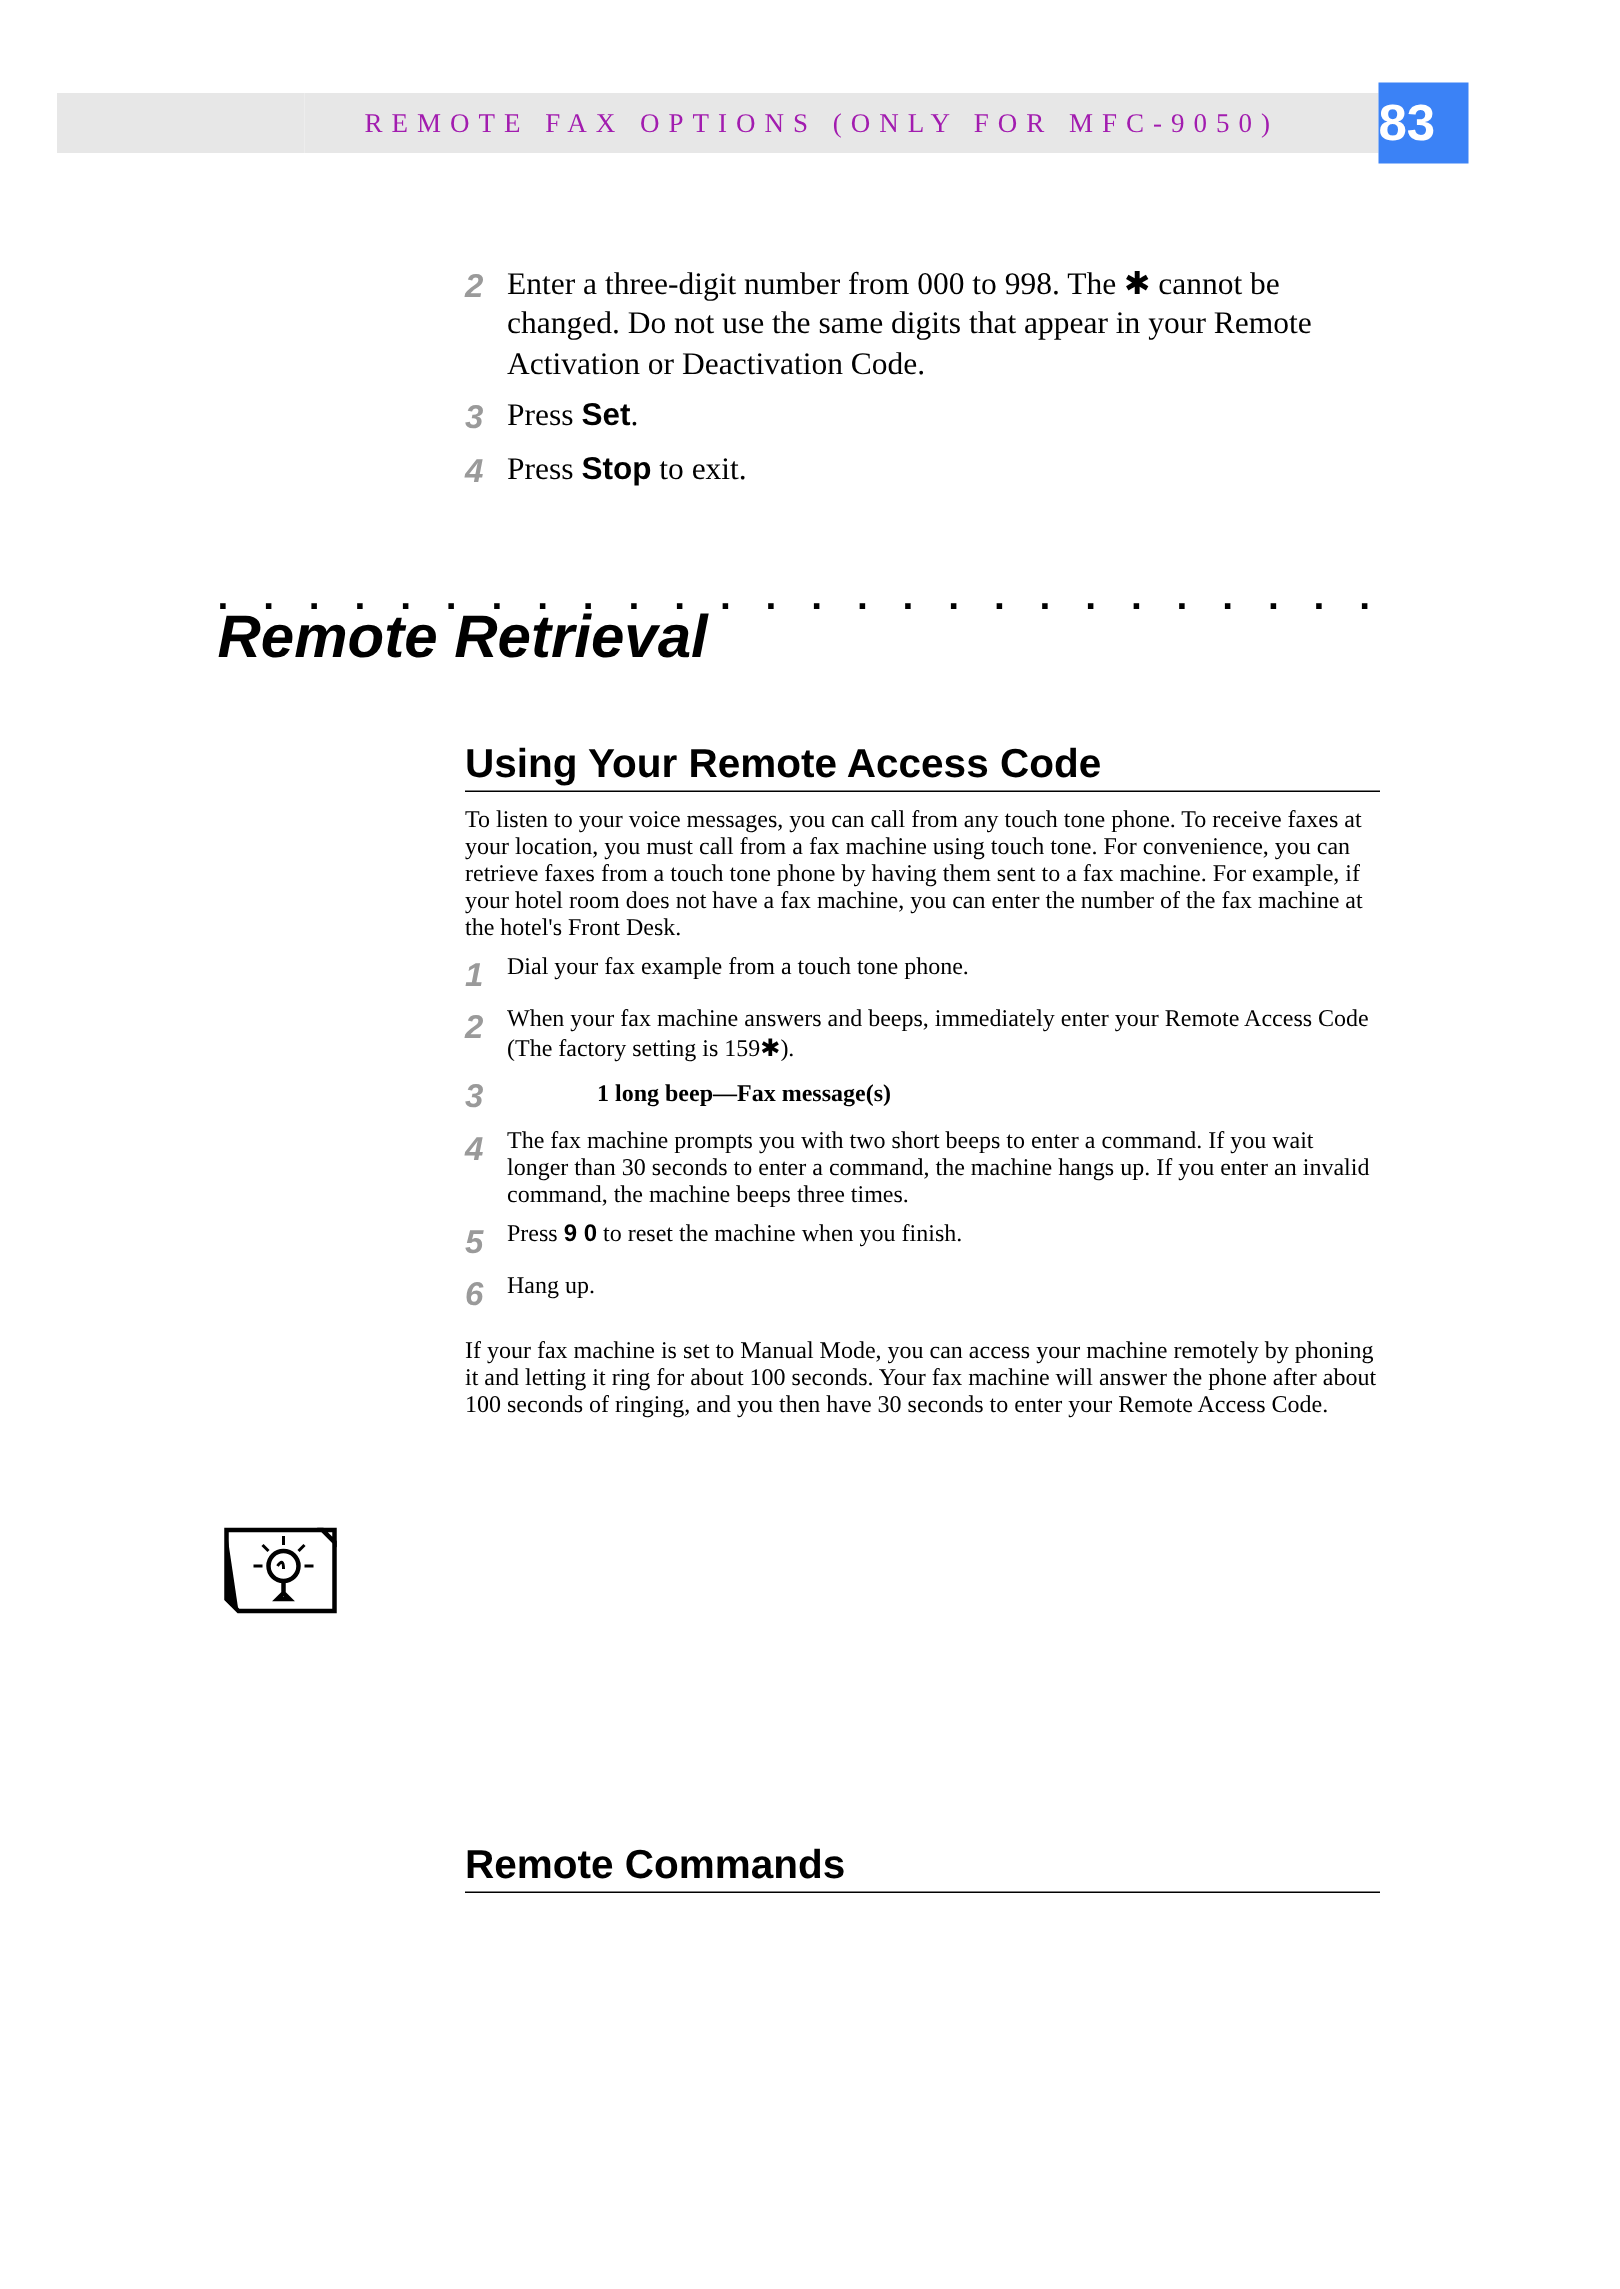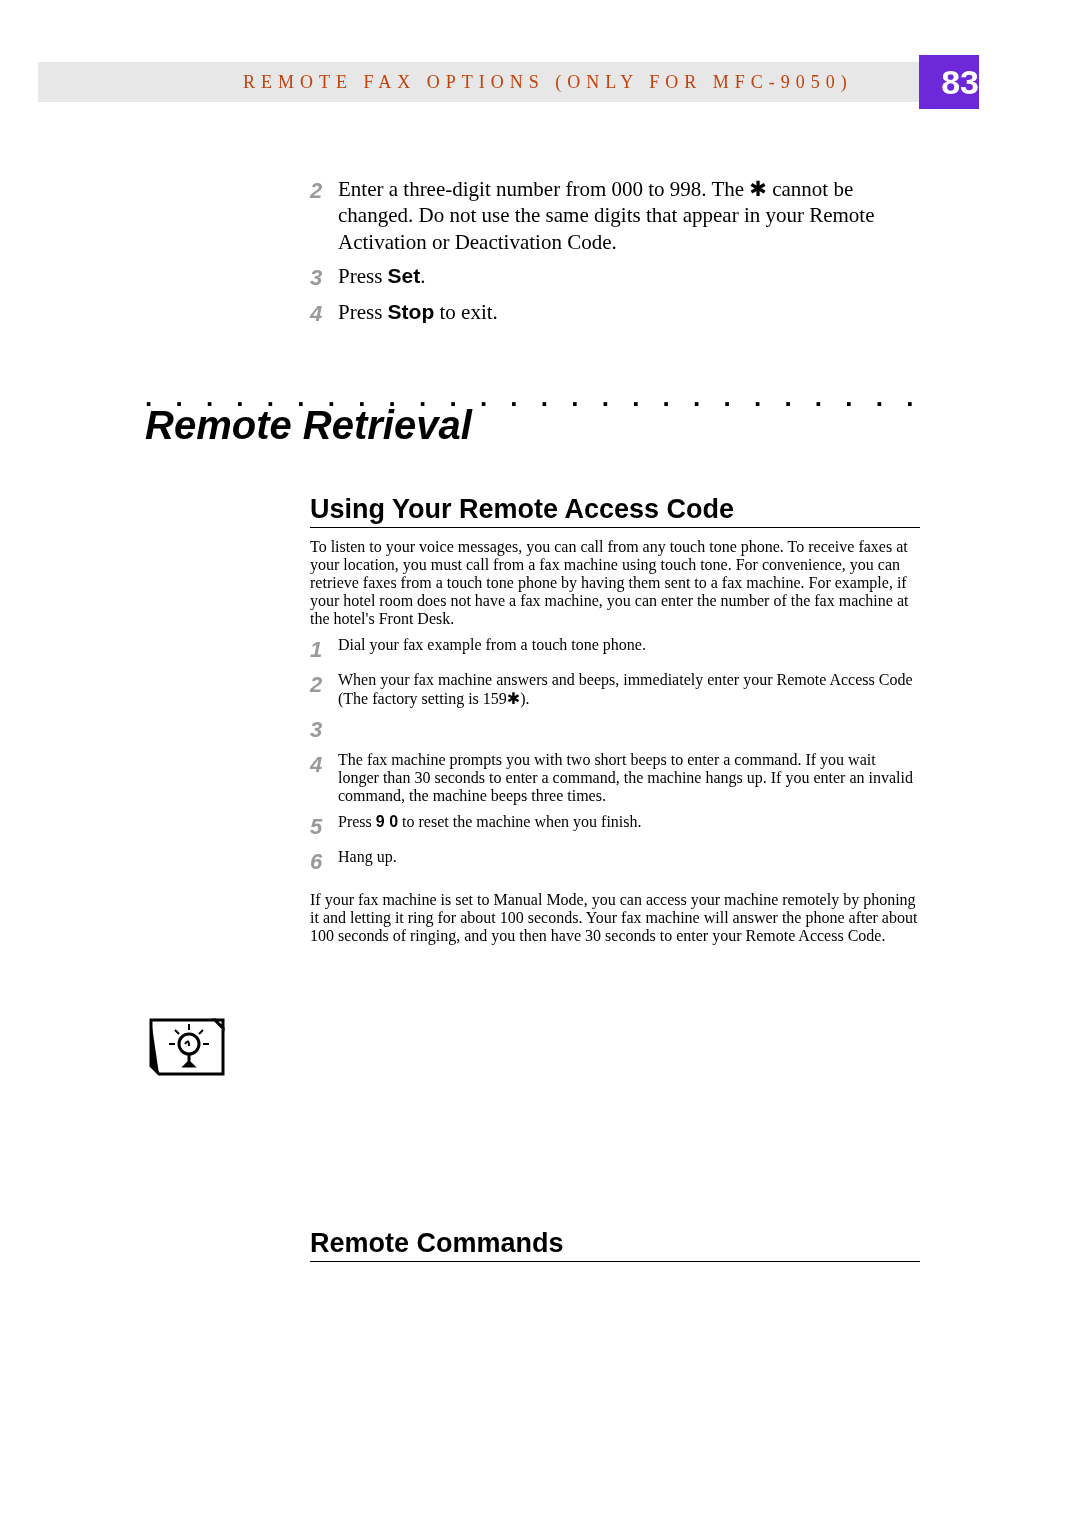--- a/index.html
+++ b/index.html
@@ -1,20 +1,20 @@
 <!DOCTYPE html>
 <html><head>
 <meta charset="utf-8">
 <style>
   * { box-sizing: border-box; margin: 0; padding: 0; }
   html, body { width: 1080px; height: 1526px; background: #fff; font-family: "Times New Roman", Times, serif; color: #000; }
   .page { position: relative; width: 1080px; height: 1526px; }
   .left-gutter { position: absolute; left: 38px; top: 62px; width: 165px; height: 40px; background: #e7e7e7; }
-  .header-bar { position: absolute; left: 203px; top: 62px; width: 716px; height: 40px; background: #e7e7e7; display: flex; align-items: center; padding-left: 40px; letter-spacing: 6px; font-family: "Times New Roman", serif; font-size: 18px; color: #c2410c; }
-  .page-num-box { position: absolute; left: 919px; top: 55px; width: 60px; height: 54px; background: #6d28d9; color: #fff; display: flex; align-items: center; justify-content: flex-end; font-family: Arial, Helvetica, sans-serif; font-weight: 700; font-size: 34px; }
+  .header-bar { position: absolute; left: 203px; top: 62px; width: 716px; height: 40px; background: #e7e7e7; display: flex; align-items: center; padding-left: 40px; letter-spacing: 6px; font-family: "Times New Roman", serif; font-size: 18px; color: #a21caf; }
+  .page-num-box { position: absolute; left: 919px; top: 55px; width: 60px; height: 54px; background: #3b82f6; color: #fff; display: flex; align-items: center; justify-content: flex-start; font-family: Arial, Helvetica, sans-serif; font-weight: 700; font-size: 34px; }
   .content { position: absolute; left: 310px; top: 176px; width: 610px; font-size: 21px; line-height: 1.25; }
   .step { display: flex; margin-bottom: 8px; }
   .step-num { flex: 0 0 28px; font-family: Arial, Helvetica, sans-serif; font-weight: 700; font-style: italic; font-size: 22px; color: #9a9a9a; text-align: left; padding-top: 1px; }
   .step-body { flex: 1; }
   .bold { font-family: Arial, Helvetica, sans-serif; font-weight: 700; }
   .section-dots { position: absolute; left: 145px; top: 382px; width: 775px; font-family: Arial, sans-serif; font-weight: 900; font-size: 26px; letter-spacing: 8px; color: #000; white-space: nowrap; overflow: hidden; }
   .section-title { position: absolute; left: 145px; top: 403px; font-family: Arial, Helvetica, sans-serif; font-weight: 700; font-style: italic; font-size: 40px; color: #000; text-align: center; }
   .subsection { position: absolute; left: 310px; width: 610px; }
   .sub-h { font-family: Arial, Helvetica, sans-serif; font-weight: 700; font-size: 27px; margin-bottom: 2px; }
   .sub-rule { border: none; border-top: 1px solid #000; margin-bottom: 10px; }
@@ -66,20 +66,21 @@
       <div class="step-num">1</div>
       <div class="step-body">Dial your fax example from a touch tone phone.</div>
     </div>
     <div class="step">
       <div class="step-num">2</div>
       <div class="step-body">When your fax machine answers and beeps, immediately enter your Remote Access Code (The factory setting is 159✱).</div>
     </div>
     <div class="step">
       <div class="step-num">3</div>
       <div class="step-body">
+        <div class="indent-block">1 long beep—Fax message(s)</div>
       </div>
     </div>
     <div class="step">
       <div class="step-num">4</div>
       <div class="step-body">The fax machine prompts you with two short beeps to enter a command. If you wait longer than 30 seconds to enter a command, the machine hangs up. If you enter an invalid command, the machine beeps three times.</div>
     </div>
     <div class="step">
       <div class="step-num">5</div>
       <div class="step-body">
         <span>Press </span><span class="bold">9 0</span><span> to reset the machine when you finish.</span>

